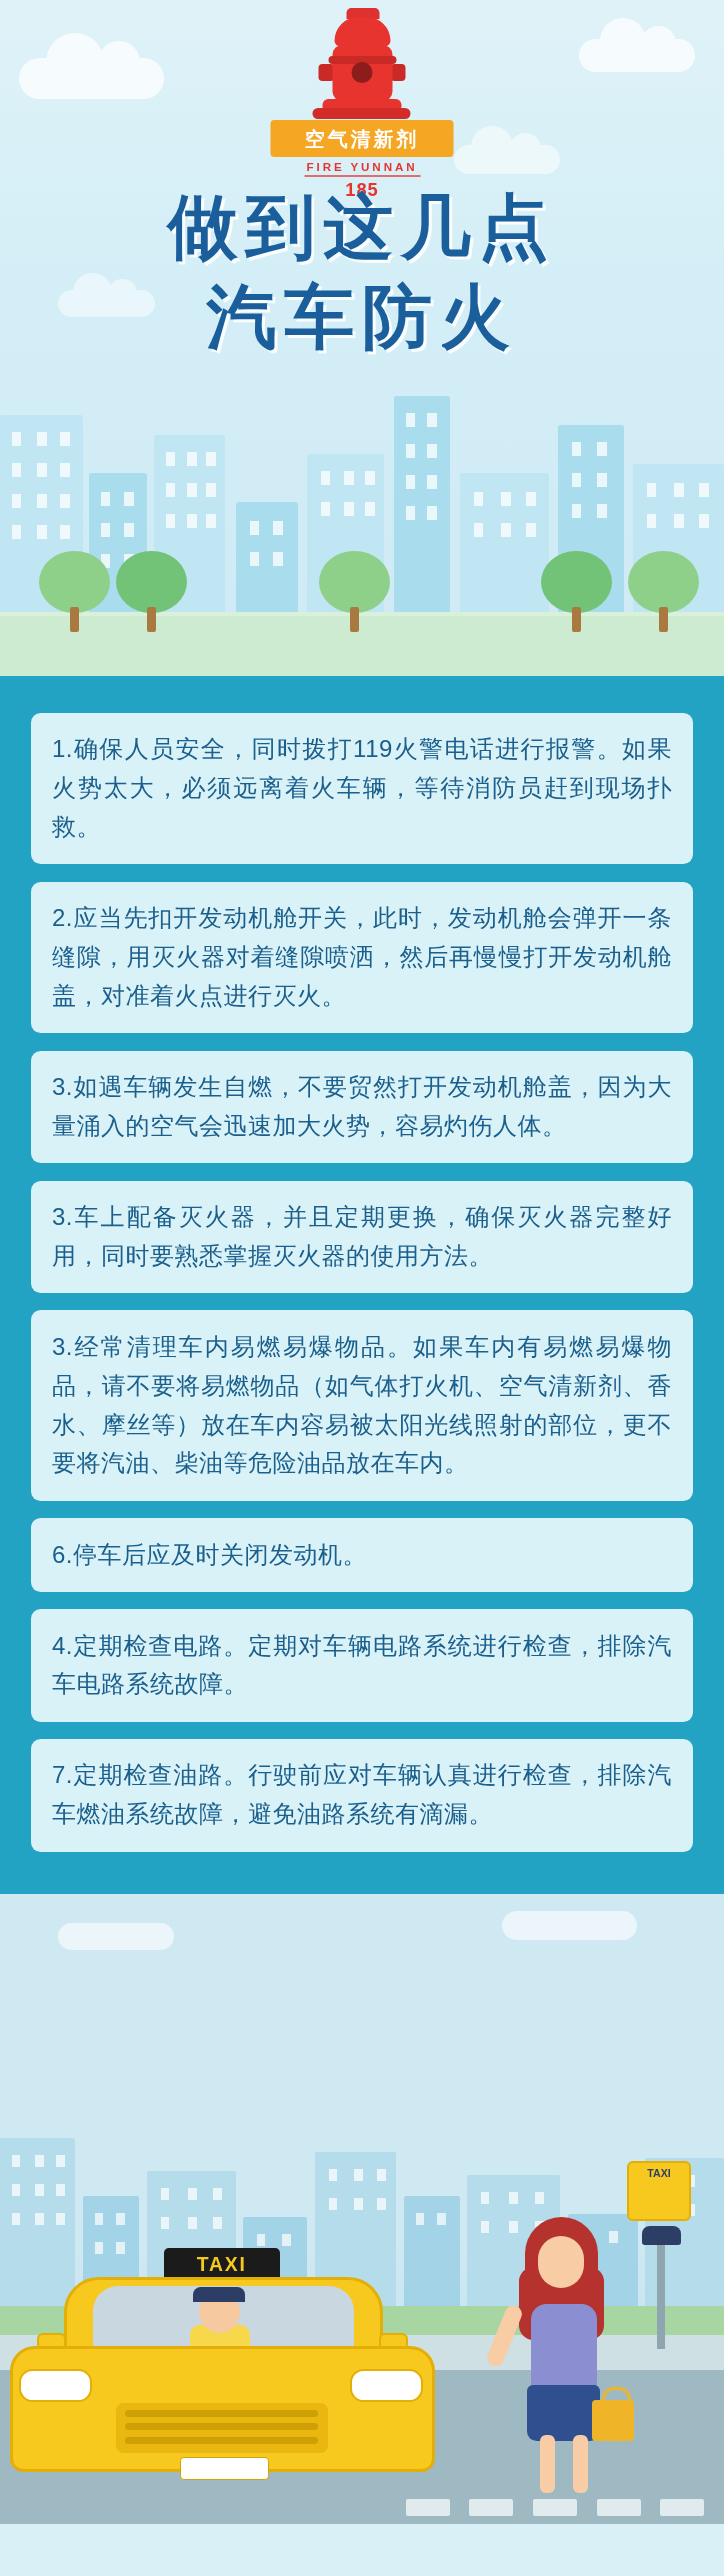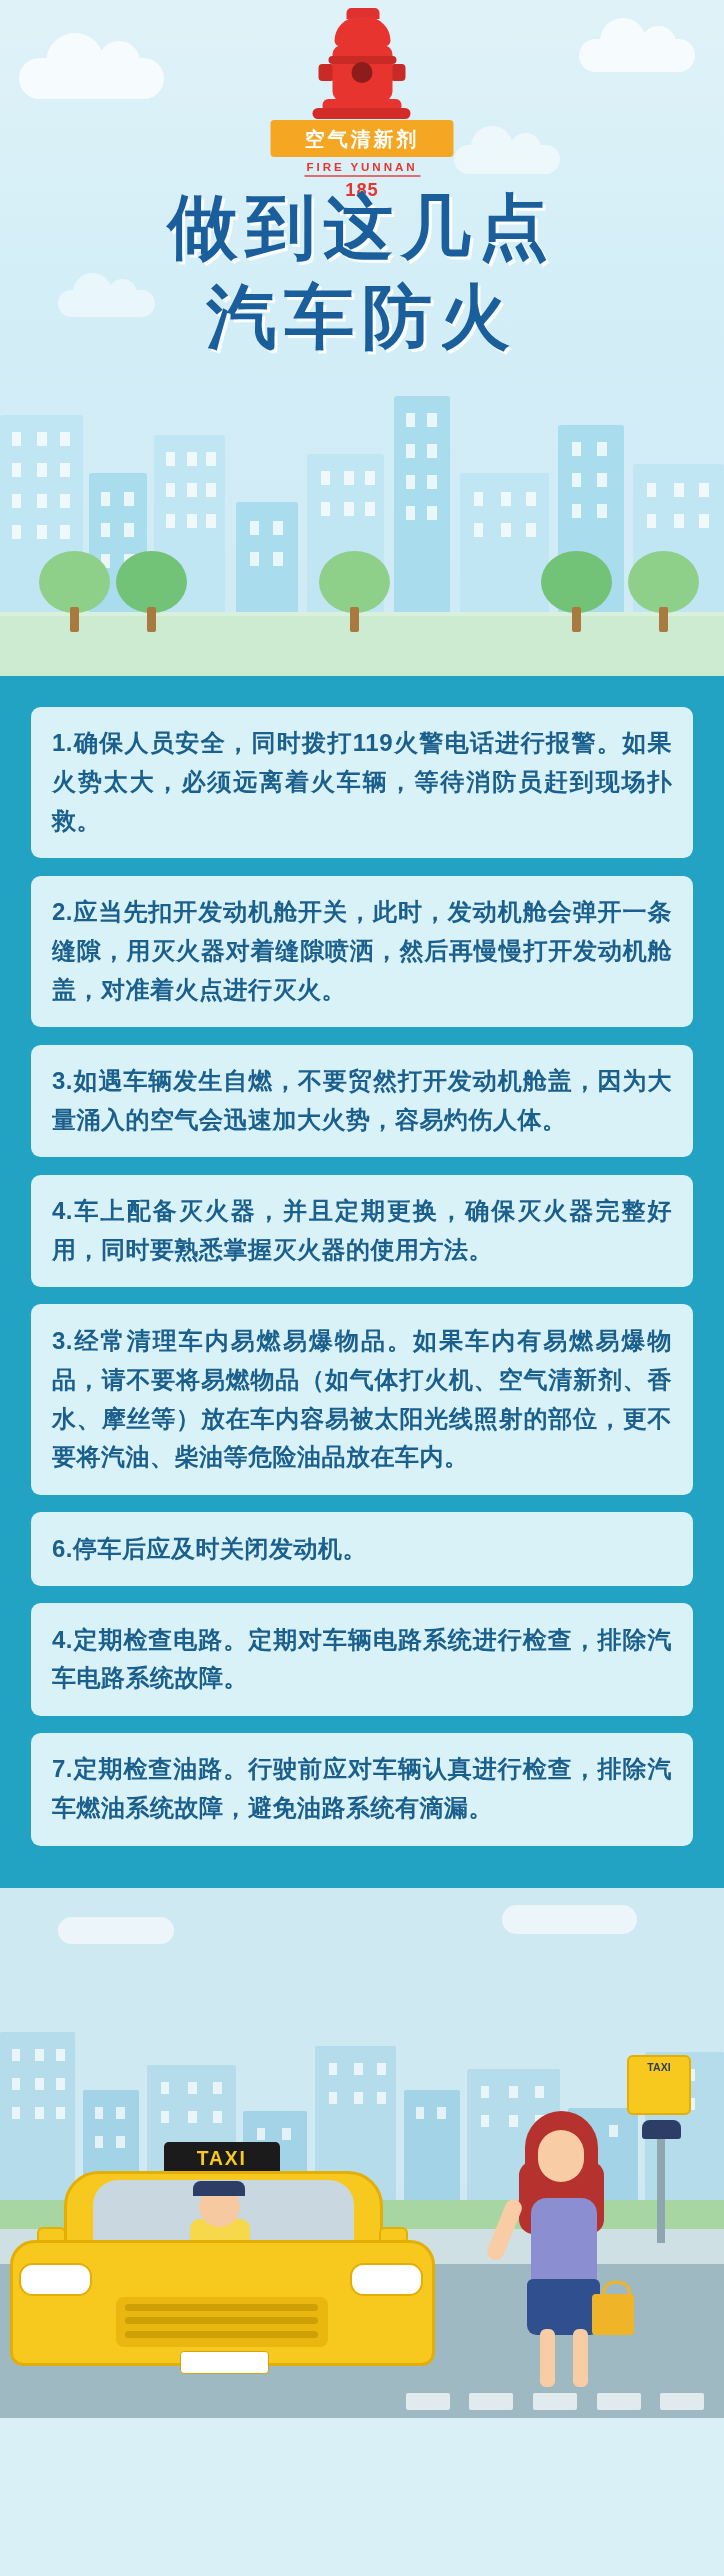--- a/index.html
+++ b/index.html
@@ -202,40 +202,39 @@
   
   .content {
     position: relative;
     width: 724px;
     background: #22a3c4;
     padding: 25px 0 25px 0;
     box-sizing: border-box;
   }
   .content-inner {
     width: 662px;
-    margin: 6px auto;
-    font-weight: bold;
+    margin: 12px auto;
   }
   .card {
     background: #d9f2f8;
     border-radius: 9.7px;
     padding: 17.4px 21px 17.4px 21px;
     margin-bottom: 17.4px;
     color: #1b5f8c;
     font-size: 24px;
     line-height: 1.62;
     letter-spacing: 0.5px;
     text-align: justify;
   }
 
   
   .footer {
     position: relative;
     width: 724px;
-    height: 530px;
+    height: 630px;
     background: linear-gradient(#cfe9f3 0%, #cfe9f3 55%, #b9dce8 100%);
     overflow: hidden;
   }
   .f-bld {
     position: absolute;
     bottom: 183px;
     background: #b4dcea;
     border-radius: 1.9px;
   }
   .f-bld.a { background: #a3d3e6; }
@@ -632,21 +631,21 @@
       <div class="title-line">做到这几点</div>
       <div class="title-line">汽车防火</div>
     </div>
   </div>
 
   <div class="content">
     <div class="content-inner">
       <div class="card">1.确保人员安全，同时拨打119火警电话进行报警。如果火势太大，必须远离着火车辆，等待消防员赶到现场扑救。</div>
       <div class="card">2.应当先扣开发动机舱开关，此时，发动机舱会弹开一条缝隙，用灭火器对着缝隙喷洒，然后再慢慢打开发动机舱盖，对准着火点进行灭火。</div>
       <div class="card">3.如遇车辆发生自燃，不要贸然打开发动机舱盖，因为大量涌入的空气会迅速加大火势，容易灼伤人体。</div>
-      <div class="card">4.车上配备灭火器，并且定期更换，确保灭火器完整好用，同时要熟悉掌握灭火器的使用方法。</div>
+      <div class="card">3.车上配备灭火器，并且定期更换，确保灭火器完整好用，同时要熟悉掌握灭火器的使用方法。</div>
       <div class="card">3.经常清理车内易燃易爆物品。如果车内有易燃易爆物品，请不要将易燃物品（如气体打火机、空气清新剂、香水、摩丝等）放在车内容易被太阳光线照射的部位，更不要将汽油、柴油等危险油品放在车内。</div>
       <div class="card">6.停车后应及时关闭发动机。</div>
       <div class="card">4.定期检查电路。定期对车辆电路系统进行检查，排除汽车电路系统故障。</div>
       <div class="card">7.定期检查油路。行驶前应对车辆认真进行检查，排除汽车燃油系统故障，避免油路系统有滴漏。</div>
     </div>
   </div>
 
   <div class="footer">
     <div class="f-cloud" style="left:58px;top:29px;width:116px;height:27px;"></div>
     <div class="f-cloud" style="left:502px;top:17.4px;width:135px;height:29px;"></div>

